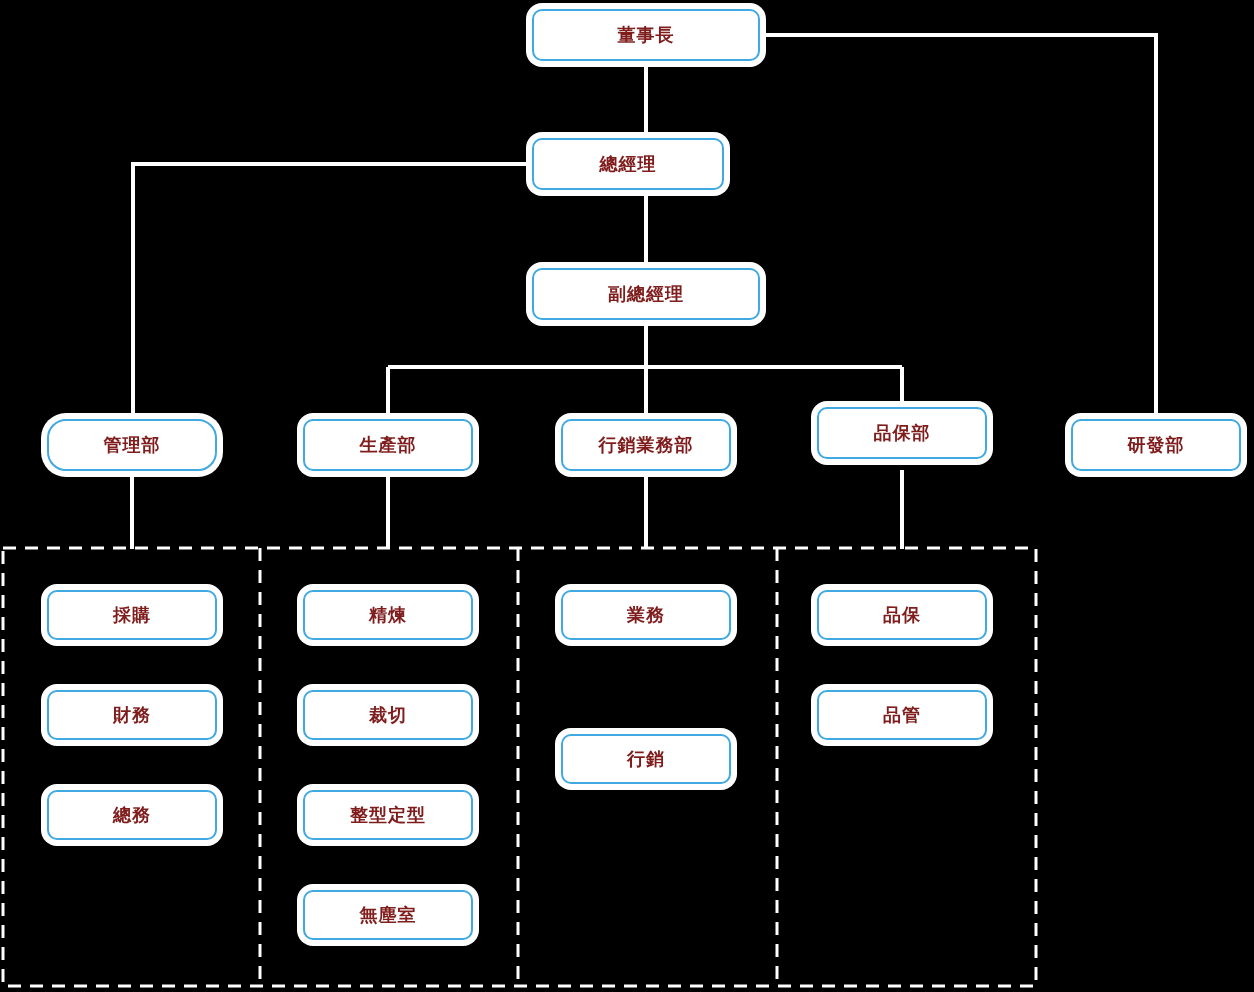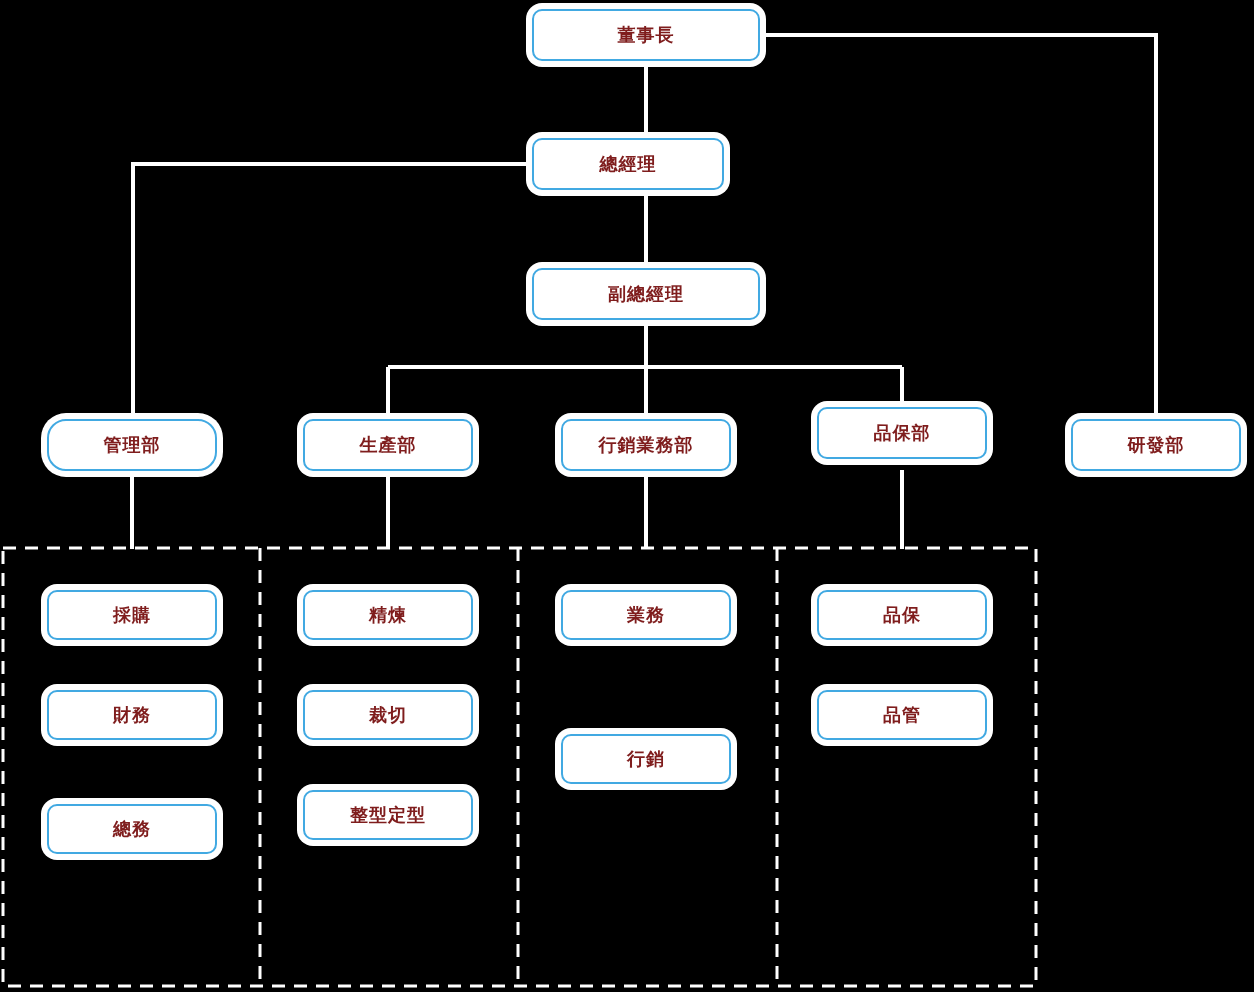--- a/index.html
+++ b/index.html
@@ -74,25 +74,26 @@
   <div class="node" style="left:532px; top:268px; width:228px; height:52px;">副總經理</div>
 
   <div class="node" style="left:47px;   top:419px; width:170px; height:52px;border-radius:19px;">管理部</div>
   <div class="node" style="left:303px;  top:419px; width:170px; height:52px;">生產部</div>
   <div class="node" style="left:561px;  top:419px; width:170px; height:52px;">行銷業務部</div>
   <div class="node" style="left:817px;  top:407px; width:170px; height:52px;">品保部</div>
   <div class="node" style="left:1071px; top:419px; width:170px; height:52px;">研發部</div>
 
   <div class="node" style="left:47px; top:590px; width:170px; height:50px;border-radius:10px;">採購</div>
   <div class="node" style="left:47px; top:690px; width:170px; height:50px;">財務</div>
-  <div class="node" style="left:47px; top:790px; width:170px; height:50px;margin-top:14px;">總務</div>
+  <div class="node" style="left:47px; top:790px; width:170px; height:50px;">總務</div>
 
   <div class="node" style="left:303px; top:590px; width:170px; height:50px;">精煉</div>
   <div class="node" style="left:303px; top:690px; width:170px; height:50px;">裁切</div>
   <div class="node" style="left:303px; top:790px; width:170px; height:50px;">整型定型</div>
+  <div class="node" style="left:303px; top:890px; width:170px; height:50px;">無塵室</div>
 
   <div class="node" style="left:561px; top:590px; width:170px; height:50px;">業務</div>
   <div class="node" style="left:561px; top:690px; width:170px; height:50px;margin-top:44px;">行銷</div>
 
   <div class="node" style="left:817px; top:590px; width:170px; height:50px;">品保</div>
   <div class="node" style="left:817px; top:690px; width:170px; height:50px;">品管</div>
 
 </div>
 
 </body></html>

